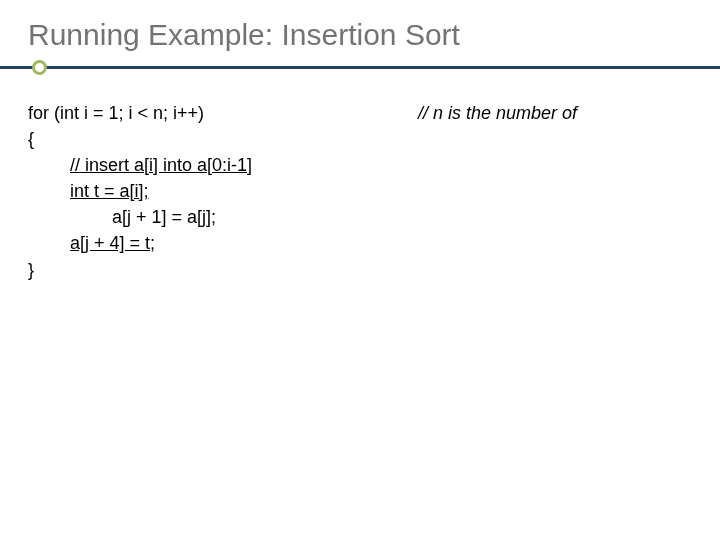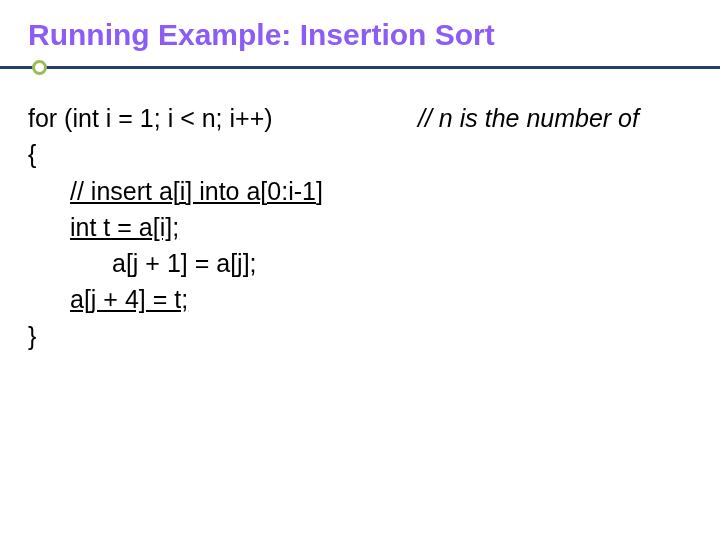--- a/index.html
+++ b/index.html
@@ -11,22 +11,22 @@
     overflow: hidden;
   }
   .slide {
     width: 100%;
     height: 100%;
     padding: 18px 28px 24px 28px;
     position: relative;
   }
   .title {
     font-size: 30px;
-    font-weight: bold;
-    color: #8b5cf6;
+    font-weight: normal;
+    color: #737373;
     margin-bottom: 8px;
   }
   .rule-wrap {
     position: relative;
     height: 18px;
     margin-bottom: 22px;
   }
   .rule-line {
     position: absolute;
     left: -28px; 
@@ -39,21 +39,21 @@
     position: absolute;
     left: 4px;
     top: 0;
     width: 15px;
     height: 15px;
     border-radius: 50%;
     background: #fff;
     border: 3px solid #9bbb59;
   }
   .code {
-    font-size: 25px;
+    font-size: 18px;
     line-height: 1.45;
     color: #000;
     font-family: Arial, Helvetica, sans-serif;
     white-space: nowrap;
   }
   .code .row { display: flex; }
   .code .left { white-space: pre; }
   .code .right { white-space: pre; font-style: italic; }
   .indent1 { padding-left: 42px; white-space: pre; text-decoration: underline; }
   .indent2 { padding-left: 84px; white-space: pre; }

